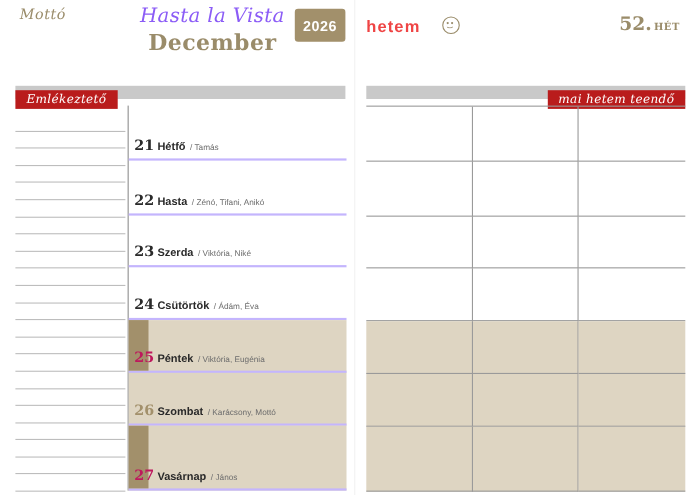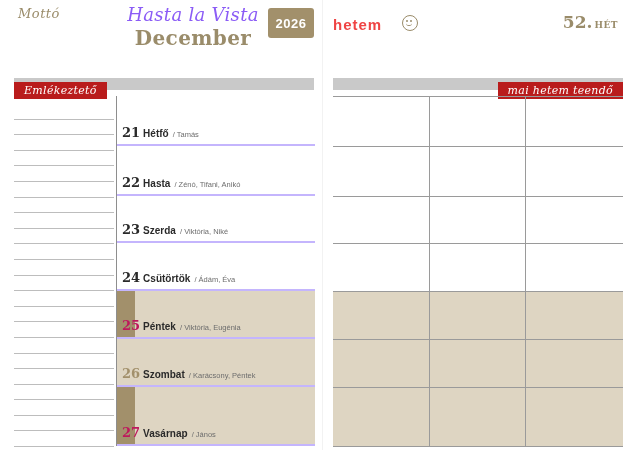--- a/index.html
+++ b/index.html
@@ -300,21 +300,21 @@
       <div class="day" style="top: 100px; height: 47px;">
         <div class="day-head"><span class="day-num">23</span><span class="day-name">Szerda</span><span class="day-names"> / Viktória, Niké</span></div>
       </div>
       <div class="day" style="top: 147px; height: 48px;">
         <div class="day-head"><span class="day-num">24</span><span class="day-name">Csütörtök</span><span class="day-names"> / Ádám, Éva</span></div>
       </div>
       <div class="day shaded weekend-strip" style="top: 195px; height: 48px;">
         <div class="day-head"><span class="day-num">25</span><span class="day-name">Péntek</span><span class="day-names"> / Viktória, Eugénia</span></div>
       </div>
       <div class="day shaded holiday" style="top: 243px; height: 48px;">
-        <div class="day-head"><span class="day-num">26</span><span class="day-name">Szombat</span><span class="day-names"> / Karácsony, Péntek</span></div>
+        <div class="day-head"><span class="day-num">26</span><span class="day-name">Szombat</span><span class="day-names"> / Karácsony, Mottó</span></div>
       </div>
       <div class="day shaded weekend-strip" style="top: 291px; height: 59px;">
         <div class="day-head"><span class="day-num">27</span><span class="day-name">Vasárnap</span><span class="day-names"> / János</span></div>
       </div>
     </div>
 
   <div class="right-grid" id="right-grid">
       <div class="rg-cell" style="left: 0px; top: 0px; width: 96.6667px; height: 50px;"></div>
       <div class="rg-cell" style="left: 96.6667px; top: 0px; width: 96.6667px; height: 50px;"></div>
       <div class="rg-cell" style="left: 193.333px; top: 0px; width: 96.6667px; height: 50px; border-right: none;"></div>

